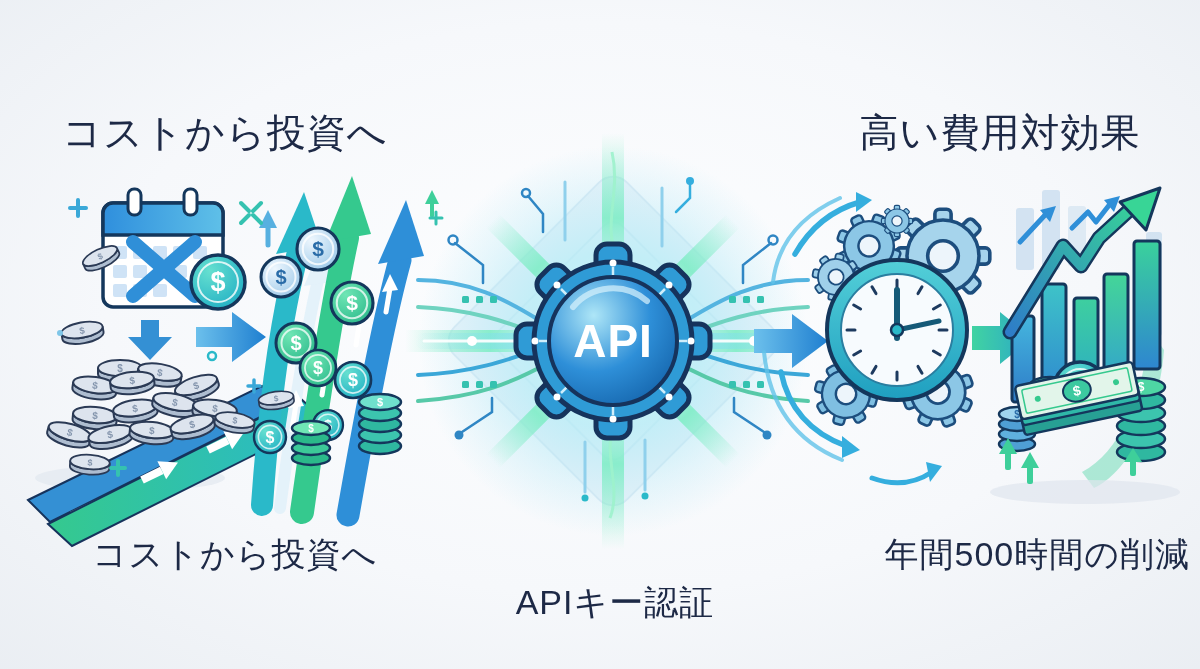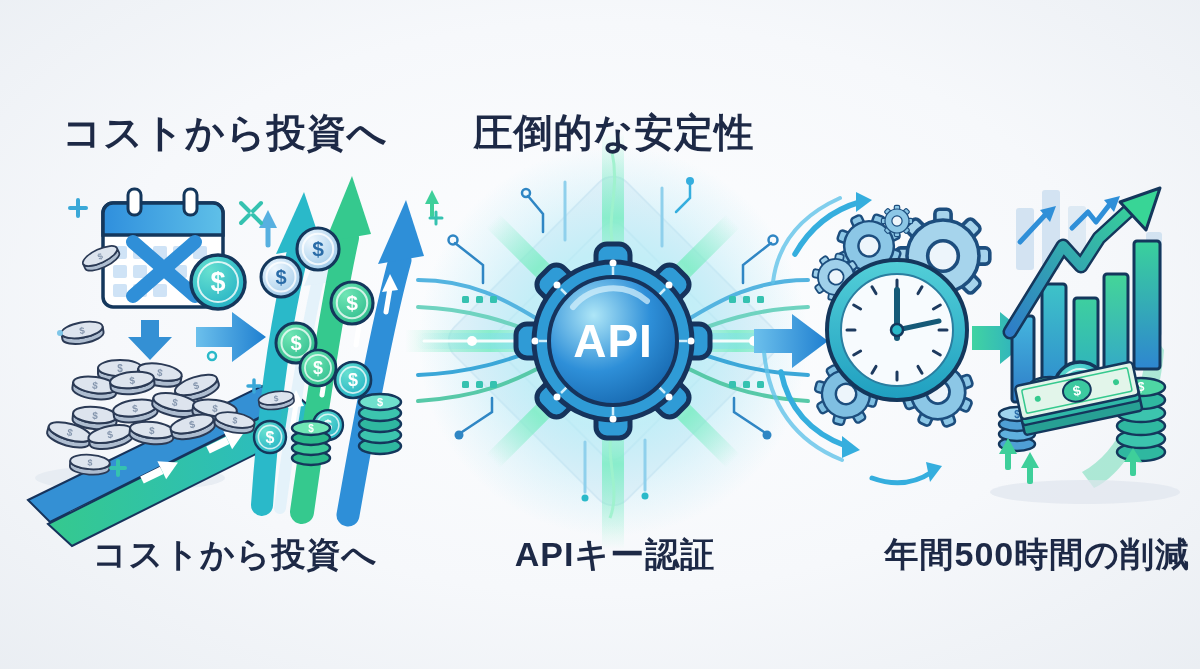--- a/index.html
+++ b/index.html
@@ -2,30 +2,30 @@
 <html><head>
 <meta charset="utf-8">
 <style>
   html,body{margin:0;padding:0;background:#e9edf2;}
   #stage{
     position:relative;width:1200px;height:669px;overflow:hidden;
     font-family:"Liberation Sans","DejaVu Sans",sans-serif;
     background:radial-gradient(ellipse 900px 520px at 50% 46%, #fdfeff 0%, #f6f8fb 55%, #e9edf2 100%);
   }
   .heading,.caption{
-    position:absolute;color:#1d2946;font-weight:700;text-align:center;
+    position:absolute;color:#1d2946;font-weight:400;text-align:center;
     letter-spacing:1px;white-space:nowrap;
   }
   .heading{font-size:39px;top:106px;}
   .caption{font-size:34px;top:532px;}
   .h-left{left:40px;width:370px;}
   .h-center{left:438px;width:352px;}
   .h-right{left:822px;width:356px;}
   .c-left{left:50px;width:370px;}
-  .c-center{left:455px;width:320px;}
+  .c-center{left:455px;width:320px;margin-top:48px;}
   .c-right{left:810px;width:380px;text-align:right;}
   svg{position:absolute;left:0;top:0;}
   text{font-family:"Liberation Sans","DejaVu Sans",sans-serif;}
 </style>
 </head>
 <body>
 
 <div id="stage">
 
 <svg width="1200" height="669" viewBox="0 0 1200 669">
@@ -533,19 +533,19 @@
           <polygon points="999,454 1017,454 1008,438"></polygon>
       <rect x="1027" y="466" width="6" height="18" rx="2"></rect>
           <polygon points="1021,468 1039,468 1030,452"></polygon>
       <rect x="1130" y="460" width="6" height="16" rx="2"></rect>
           <polygon points="1124,462 1142,462 1133,448"></polygon>
     </g>
   </g>
 </svg>
 
 <div class="heading h-left">コストから投資へ</div>
-<div class="heading h-center">圧倒的な安定性</div>
+<div class="heading h-right">高い費用対効果</div>
 
 <div class="caption c-left">コストから投資へ</div>
 <div class="caption c-center">APIキー認証</div>
 <div class="caption c-right">年間500時間の削減</div>
 
 </div>
 
 </body></html>

